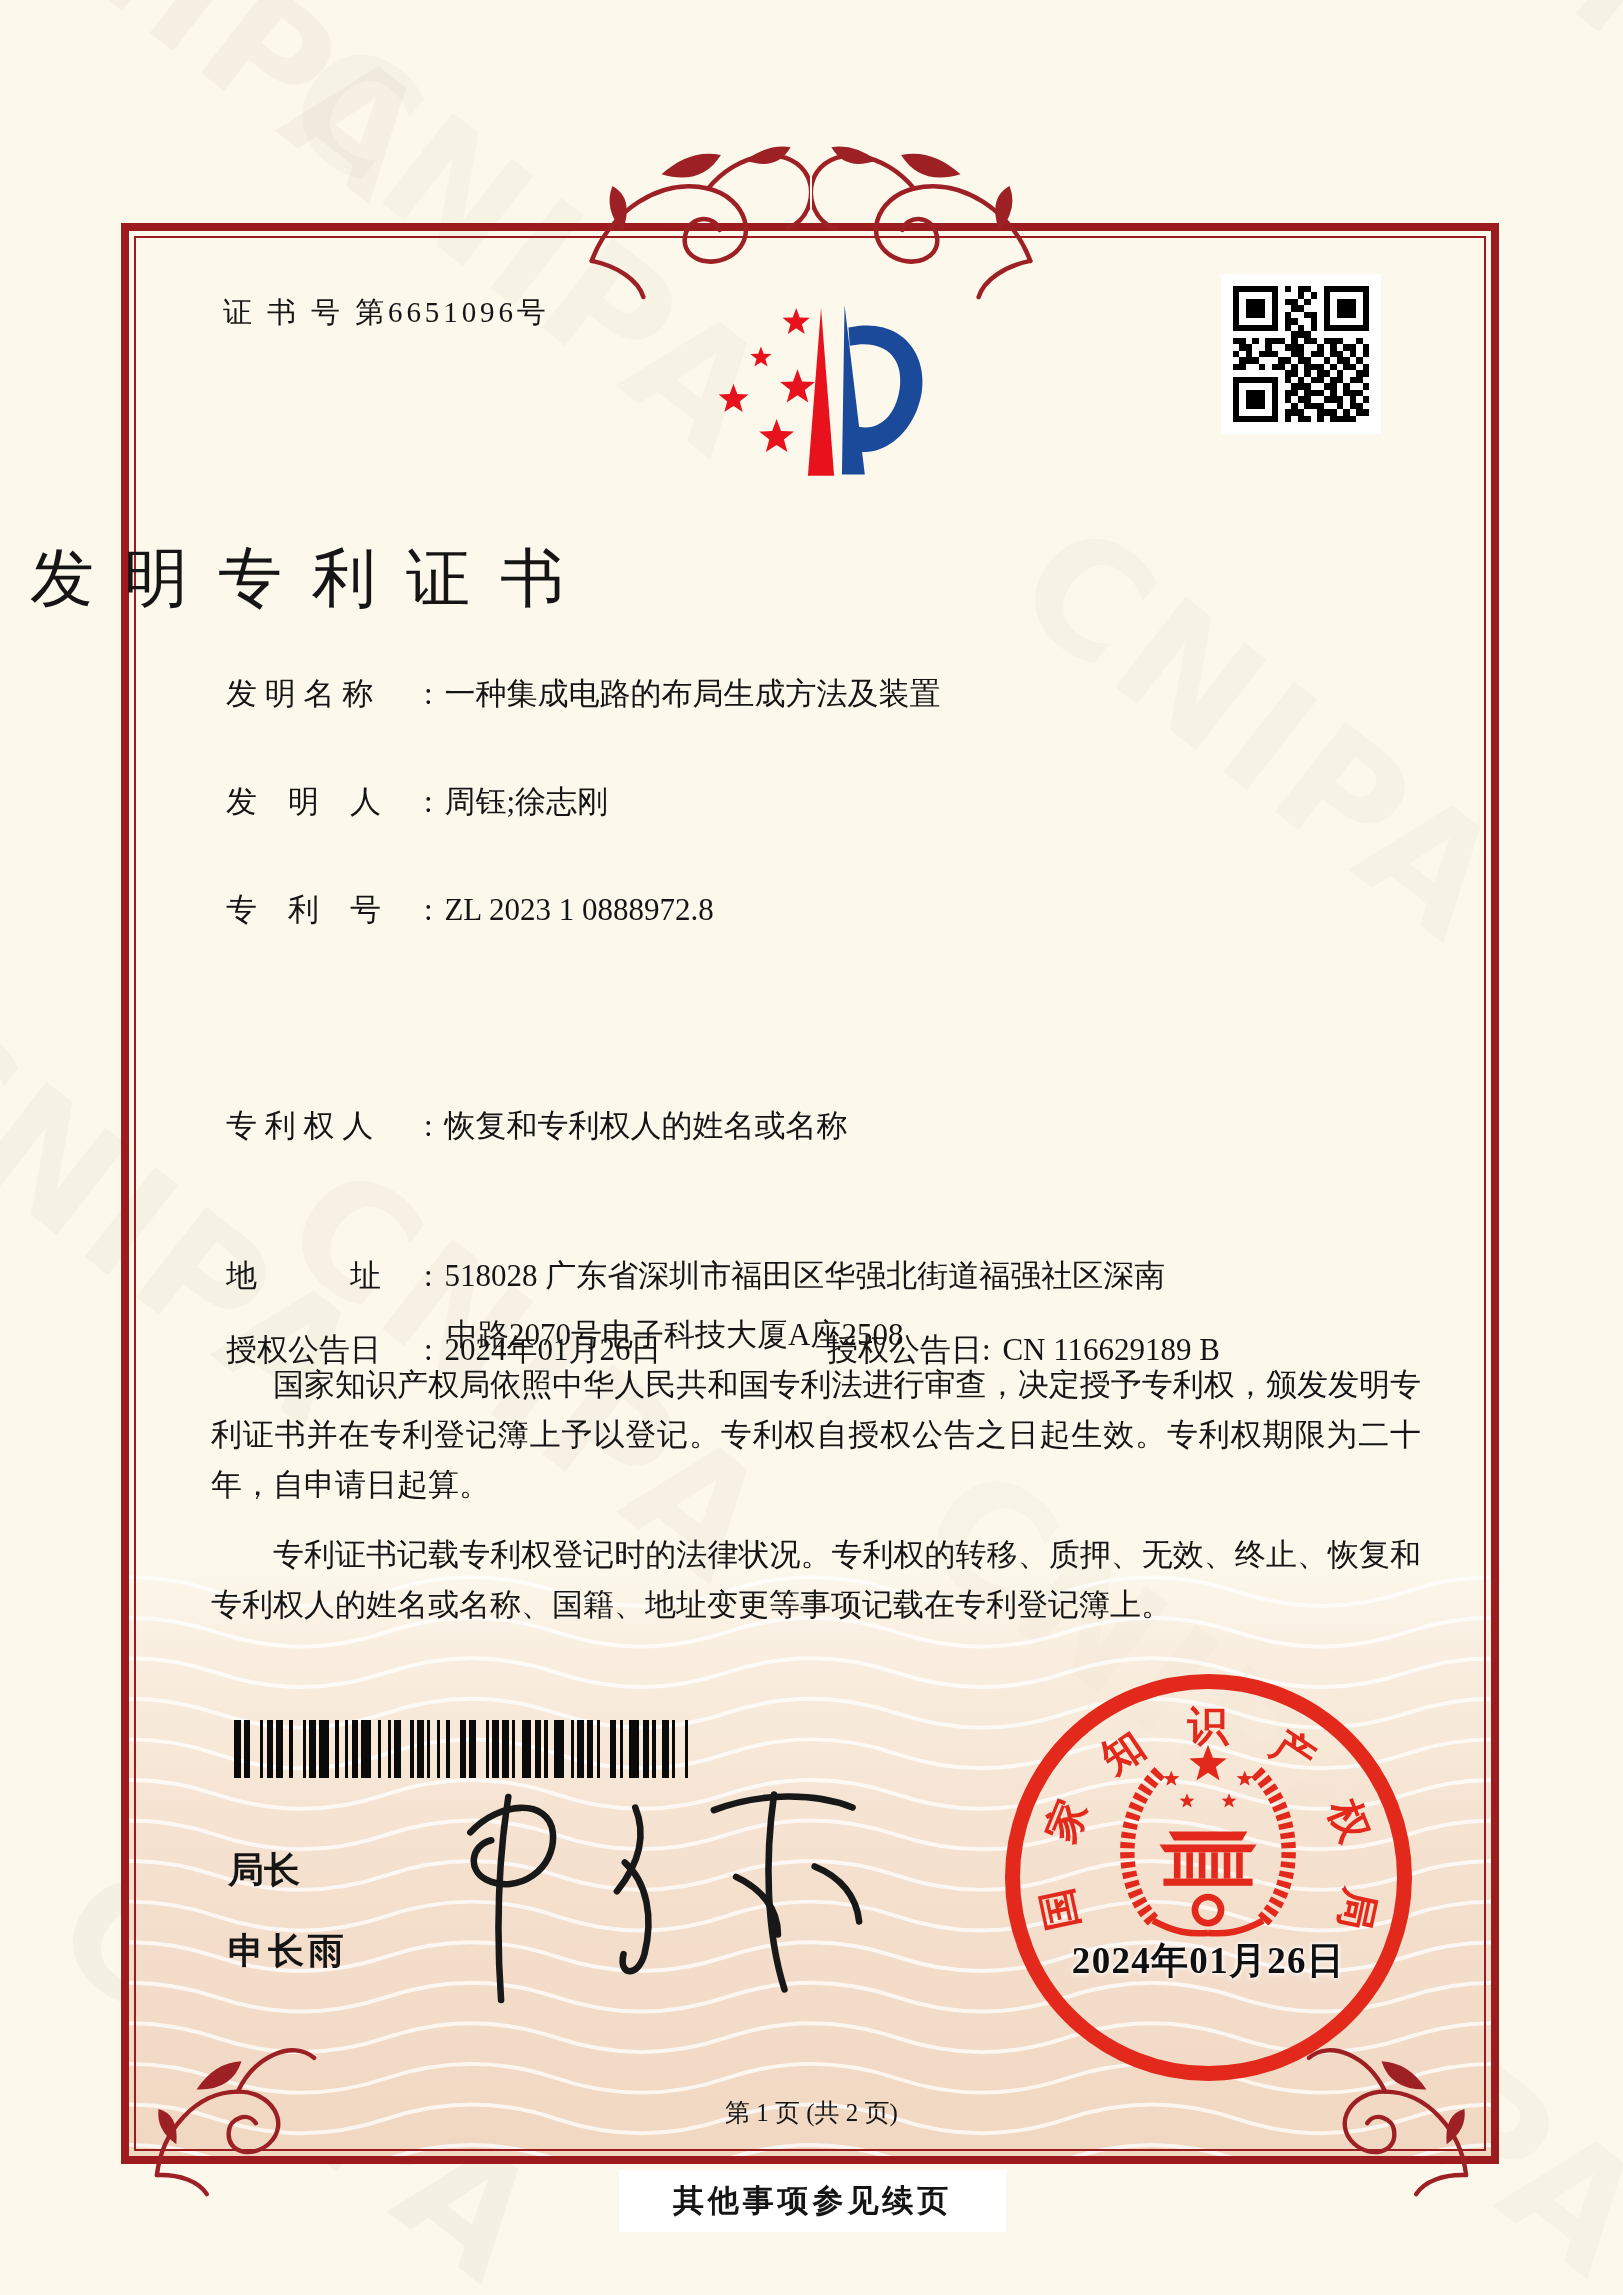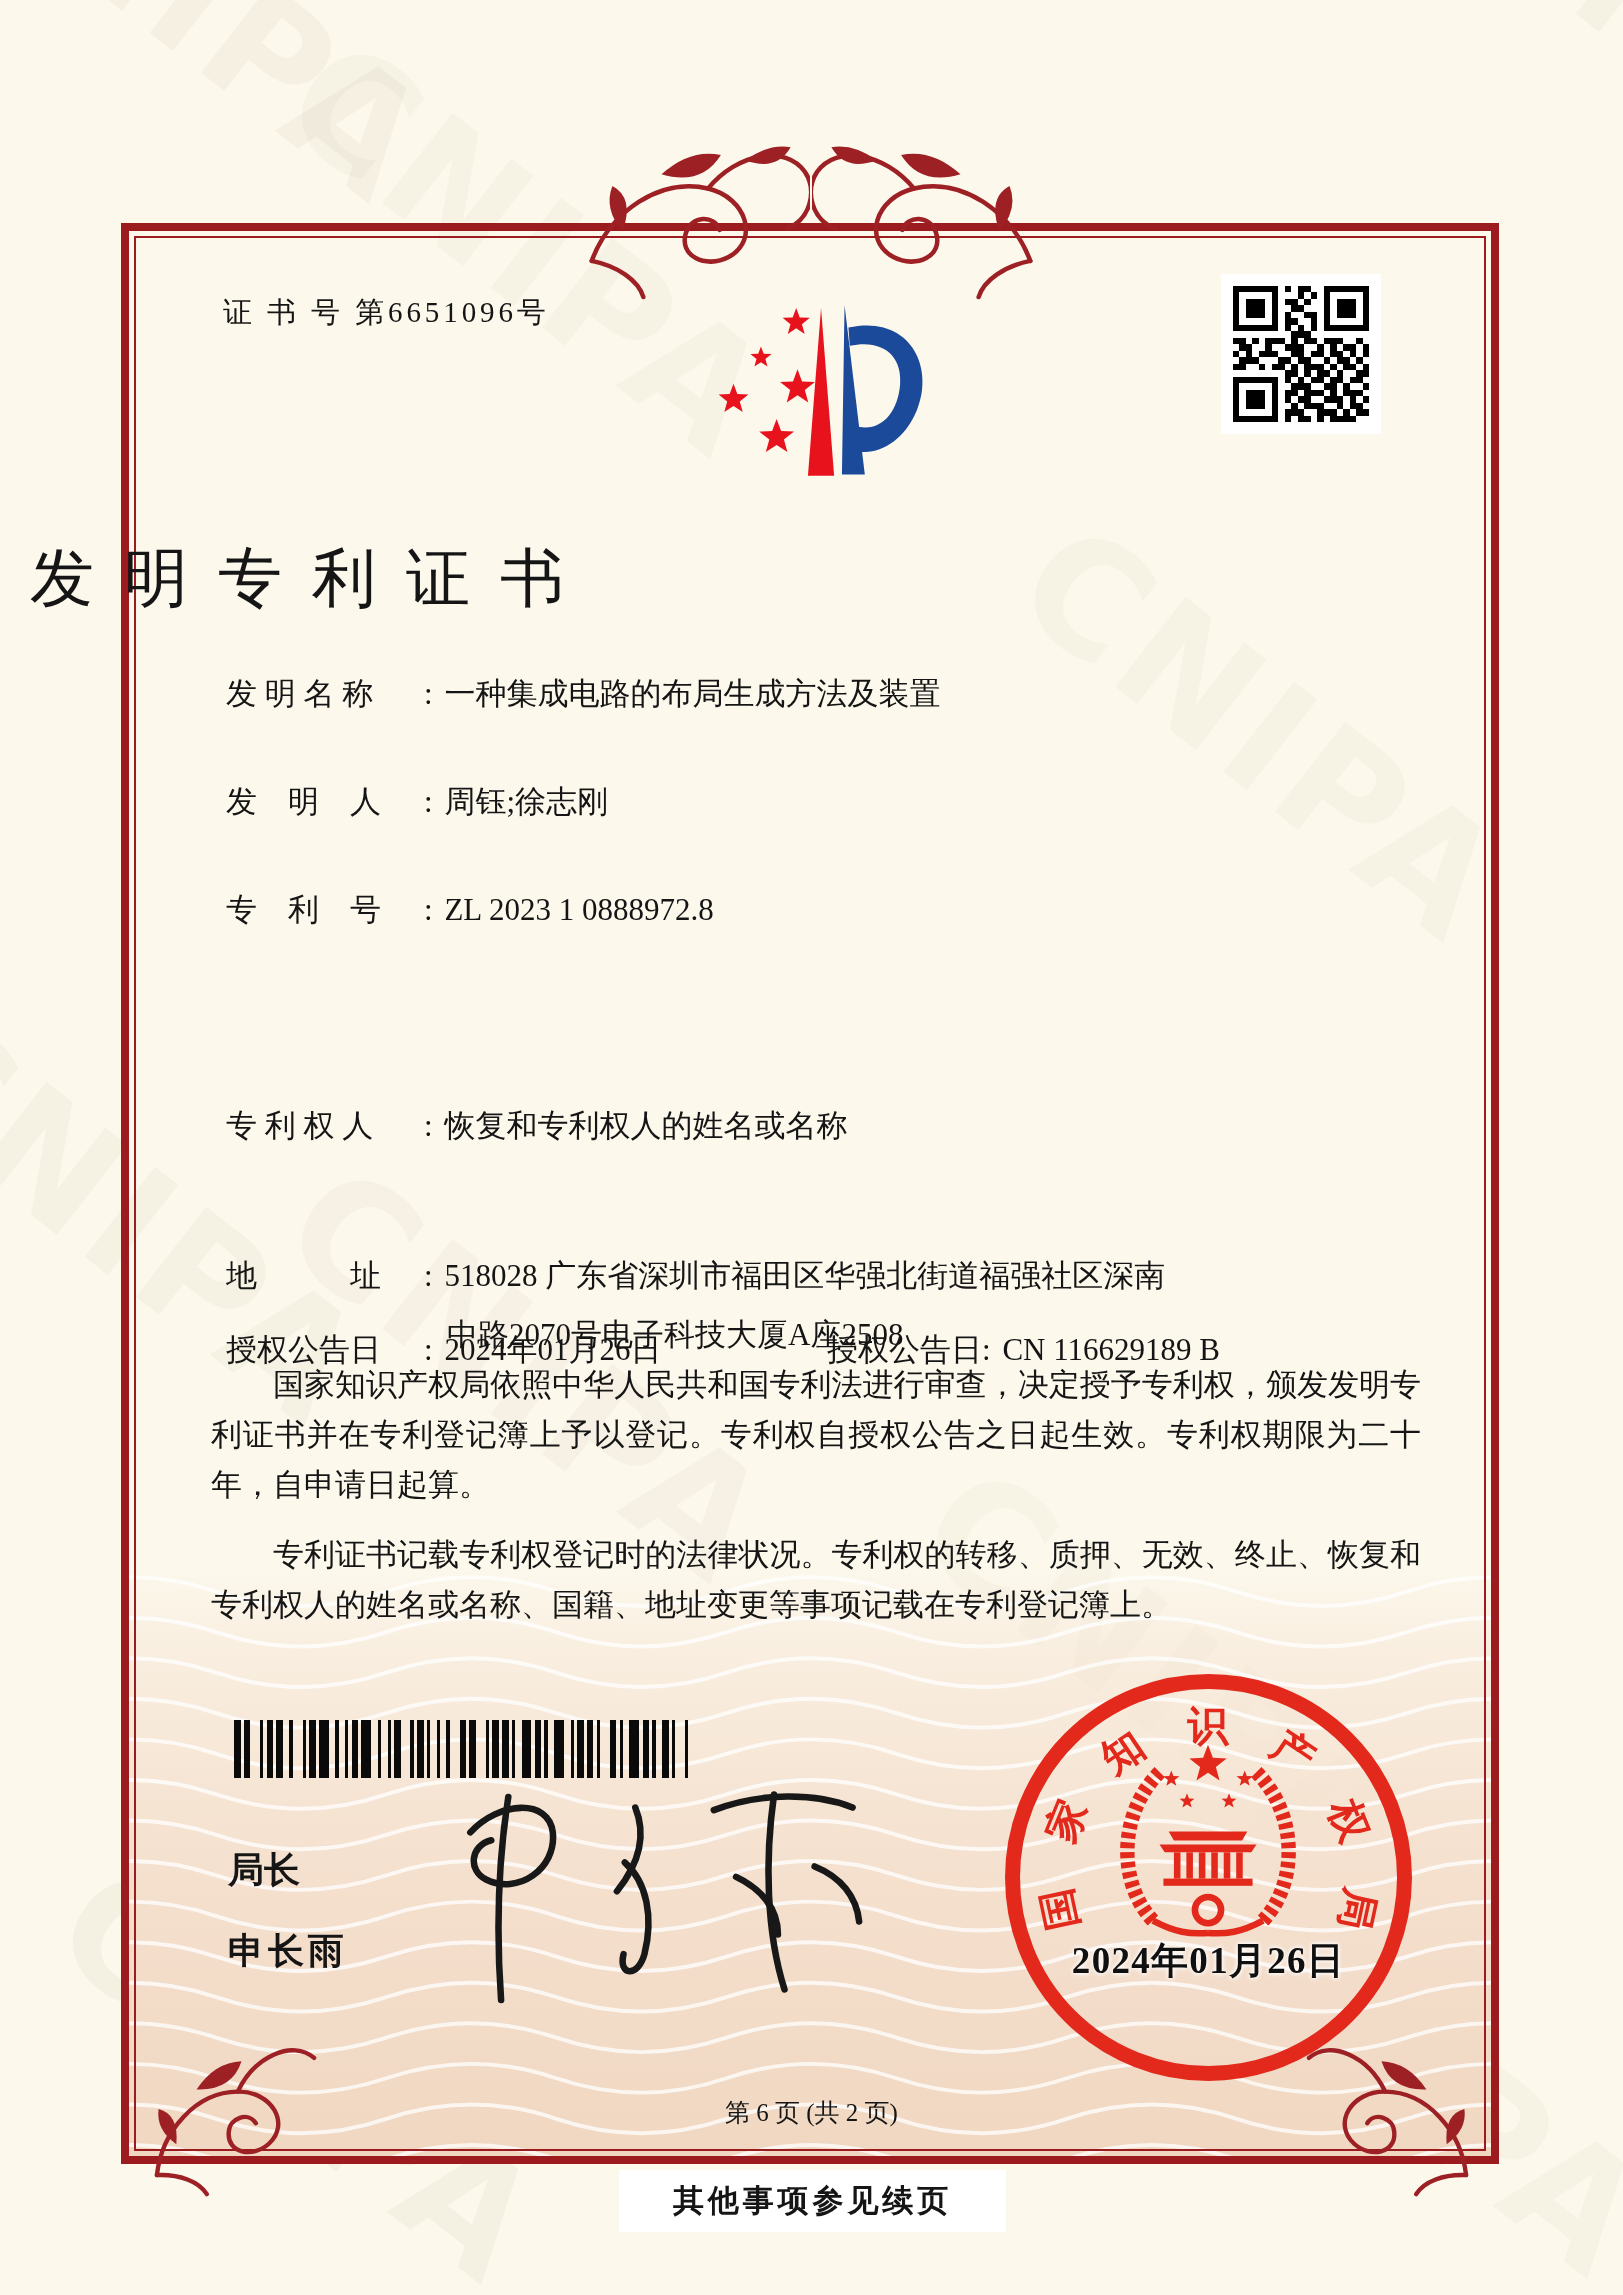--- a/index.html
+++ b/index.html
@@ -276,19 +276,19 @@
         <rect x="147" y="208" width="10" height="40"></rect>
       <rect x="166" y="208" width="10" height="40"></rect>
         <rect x="185" y="208" width="10" height="40"></rect>
       <rect x="204" y="208" width="10" height="40"></rect>
         <rect x="223" y="208" width="10" height="40"></rect>
       <rect x="112" y="248" width="136" height="11"></rect>
     </g>
   </svg>
   <div class="seal-date">2024年01月26日</div>
 
-  <div class="page-info">第 6 页 (共 2 页)</div>
+  <div class="page-info">第 1 页 (共 2 页)</div>
   <div class="cont-box">
     <div>其他事项参见续页</div>
   </div>
 
 </div>
 
 
 </body></html>

